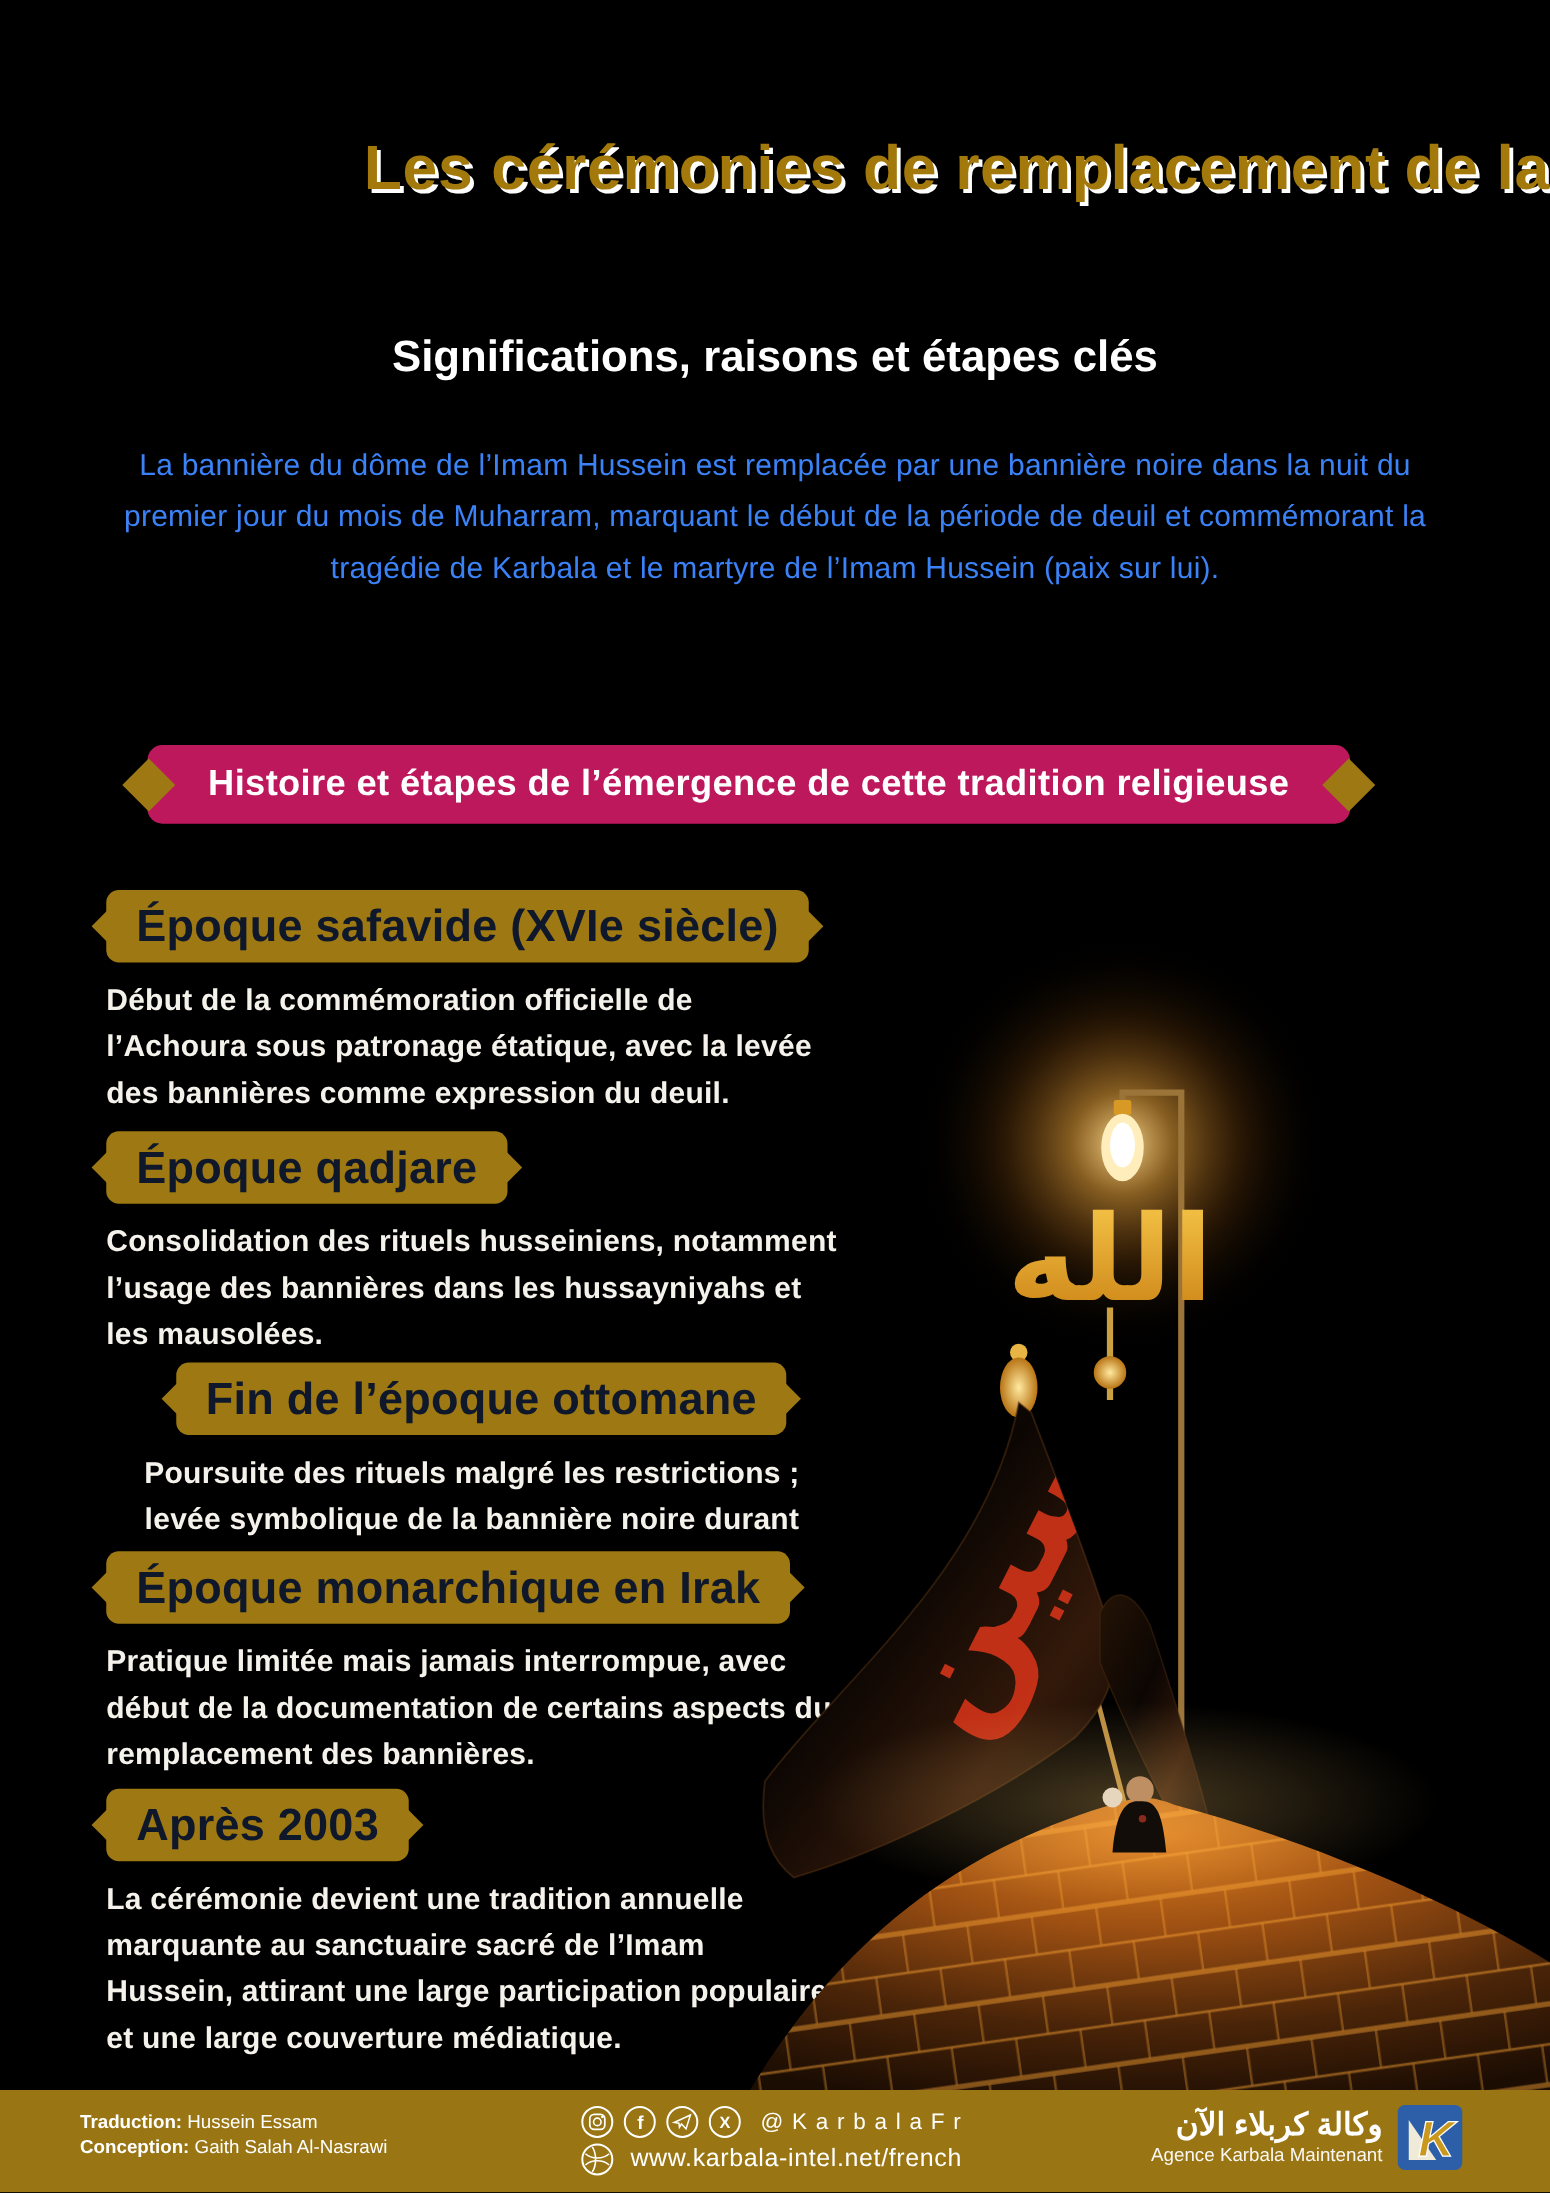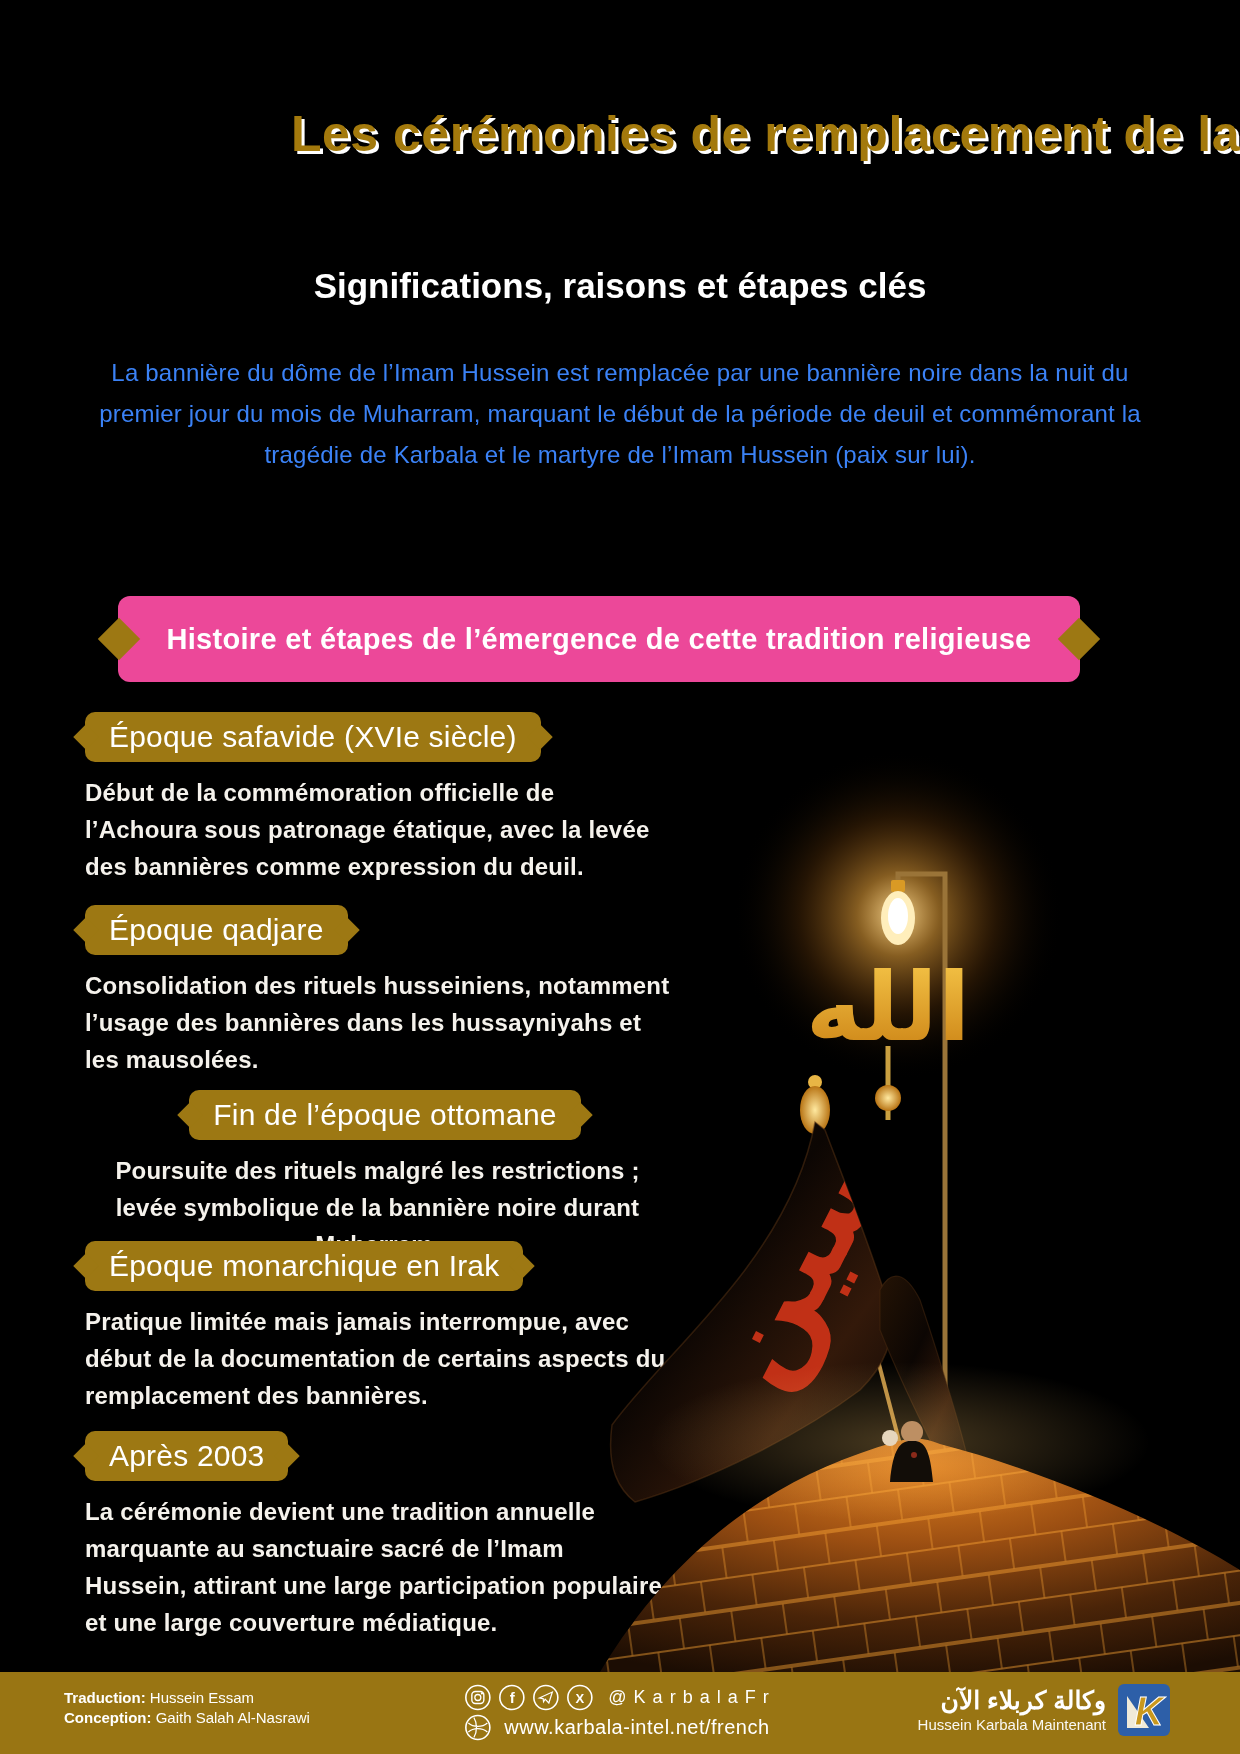--- a/index.html
+++ b/index.html
@@ -9,31 +9,31 @@
   
   .title{position:absolute;top:98px;left:0;width:100%;text-align:right;
          font-size:50px;font-weight:bold;color:#a3790c;line-height:72px;
          text-shadow:3px 3px 0 #ffffff;letter-spacing:.5px;}
   .subtitle{position:absolute;top:266px;left:0;width:100%;text-align:center;
             font-size:35px;font-weight:bold;color:#ffffff;}
   .intro{position:absolute;top:352px;left:50%;transform:translateX(-50%);width:1045px;
          text-align:center;font-size:24px;color:#3b82f6;line-height:41px;letter-spacing:.2px;}
 
   
-  .ribbon{position:absolute;left:118px;top:596px;width:962px;height:86px;background:#ec4899;
+  .ribbon{position:absolute;left:118px;top:596px;width:962px;height:63px;background:#be185d;
           border-radius:12px;display:flex;align-items:center;justify-content:center;
           color:#fff;font-size:29px;font-weight:bold;letter-spacing:.3px;}
   .ribbon::before,.ribbon::after{content:"";position:absolute;top:50%;width:30px;height:30px;
           background:#9d7813;transform:translateY(-50%) rotate(45deg);}
   .ribbon::before{left:-14px;} .ribbon::after{right:-14px;}
 
   
   .section{position:absolute;left:85px;width:600px;}
-  .pill{position:relative;display:inline-block;background:#9d7813;color:#ffffff;font-weight:normal;
-        font-size:30px;padding:8px 24px;border-radius:10px;letter-spacing:.2px;}
+  .pill{position:relative;display:inline-block;background:#9d7813;color:#0f172a;font-weight:bold;
+        font-size:36px;padding:8px 24px;border-radius:10px;letter-spacing:.2px;}
   .pill::before,.pill::after{content:"";position:absolute;top:50%;width:18px;height:18px;
         background:#9d7813;transform:translateY(-50%) rotate(45deg);}
   .pill::before{left:-8px;} .pill::after{right:-8px;}
   .era-body{margin-top:12px;width:585px;color:#f5f2ec;font-size:24px;font-weight:bold;
         line-height:37px;letter-spacing:.2px;}
   #sec0{top:712px;} #sec1{top:905px;} #sec2{top:1090px;text-align:center;} #sec3{top:1241px;} #sec4{top:1431px;}
 
   
   .photo{position:absolute;left:540px;top:690px;width:700px;height:982px;}
 
@@ -202,21 +202,21 @@
           <circle cx="13.5" cy="13.5" r="12" stroke="#fff" stroke-width="1.6" fill="none"></circle>
           <path d="M4 9 C 9 13.5 18 13.5 23 9 M4 18 C 9 13.5 18 13.5 23 18 M9.5 3.5 C 13 9 13 18 9.5 23.5" stroke="#fff" stroke-width="1.3" fill="none"></path>
         </svg>
         <span class="url">www.karbala-intel.net/french</span>
       </div>
     </div>
 
     <div class="agency">
       <div class="agency-text">
         <div class="agency-ar">وكالة كربلاء الآن</div>
-        <div class="agency-fr">Hussein Karbala Maintenant</div>
+        <div class="agency-fr">Agence Karbala Maintenant</div>
       </div>
       <svg width="52" height="52" viewBox="0 0 52 52">
         <rect x="0" y="0" width="52" height="52" rx="6" fill="#2d5fa8"></rect>
         <path d="M9 44 L9 12 L31 44 Z" fill="#f0ead8"></path>
         <text x="31" y="41" text-anchor="middle" font-size="40" font-weight="bold" font-style="italic" fill="#c9981d" stroke="#ffffff" stroke-width="1" font-family="Liberation Sans, sans-serif">K</text>
       </svg>
     </div>
 
   </div>
 </div>

